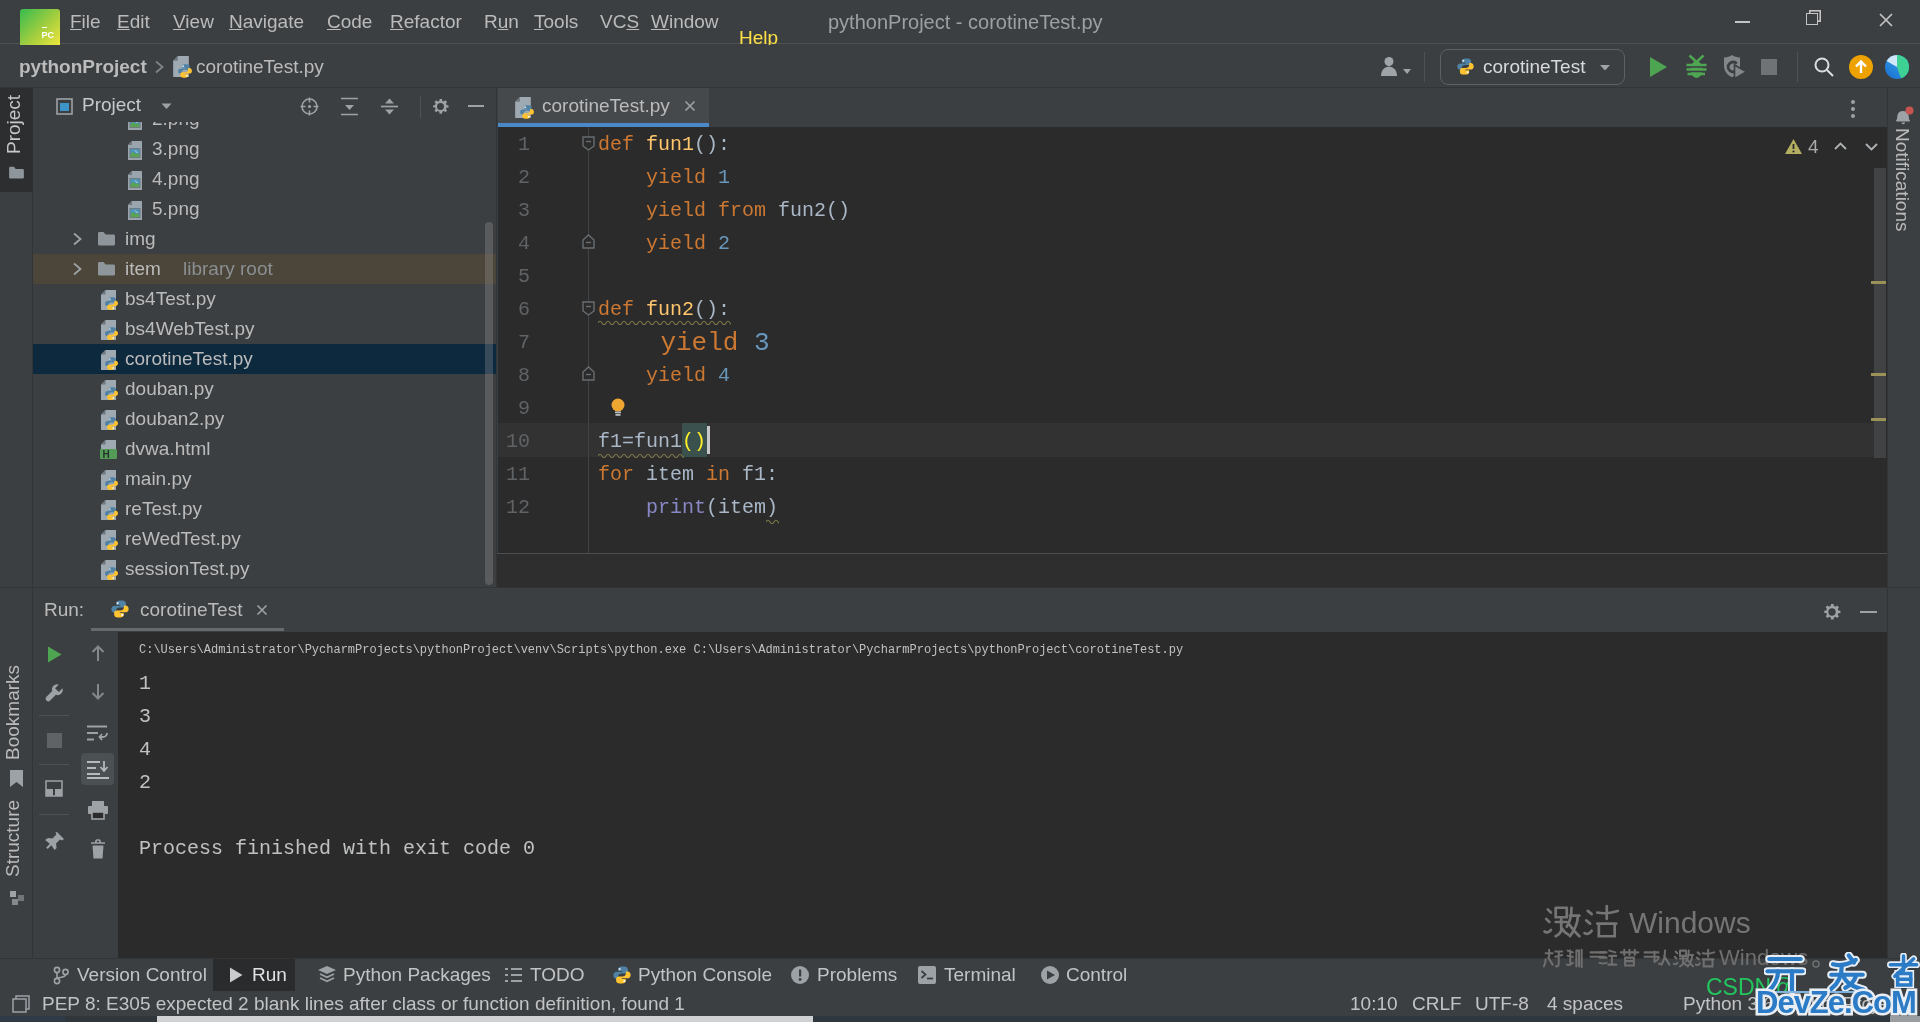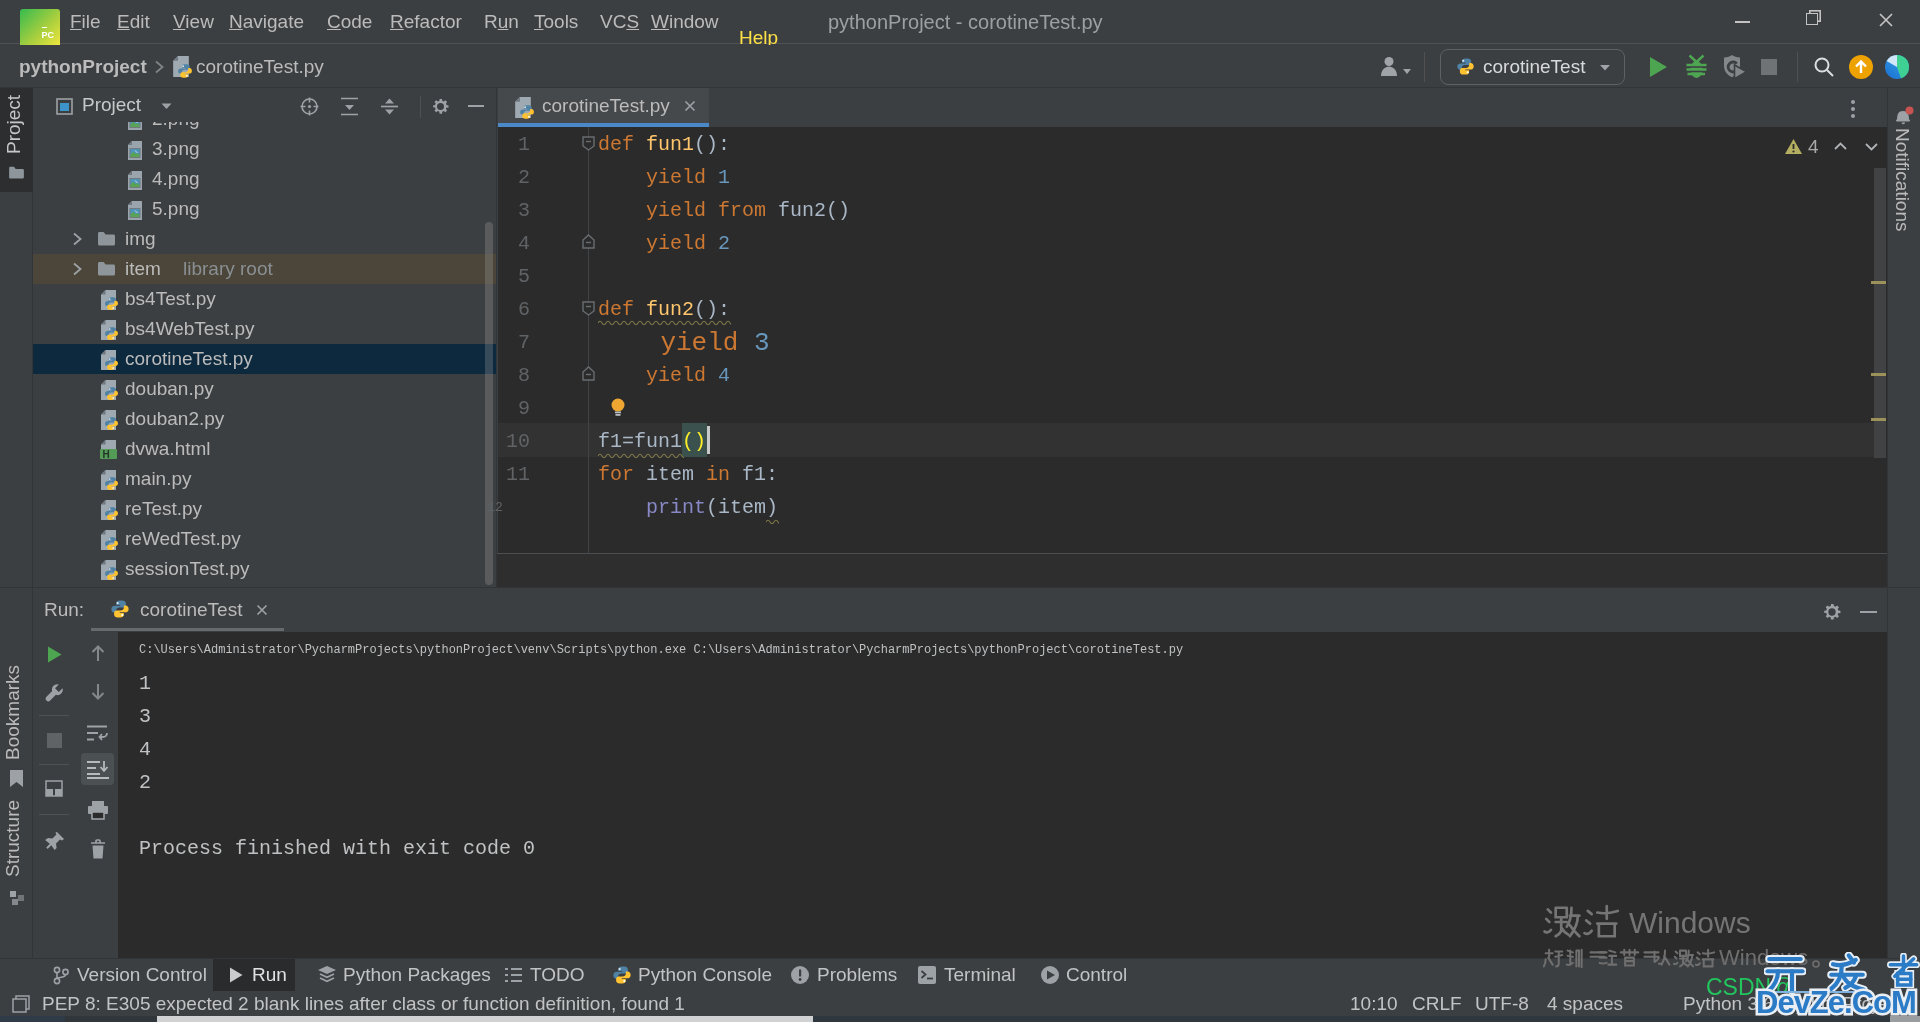--- a/index.html
+++ b/index.html
@@ -463,21 +463,21 @@
 <div class="ab" style="left:460px;top:160px;width:70px;height:33px;line-height:33px;text-align:right;color:#606366;font-size:20px"><span class="mono" style="font-family:'Liberation Mono'">2</span></div>
 <div class="ab" style="left:460px;top:193px;width:70px;height:33px;line-height:33px;text-align:right;color:#606366;font-size:20px"><span class="mono" style="font-family:'Liberation Mono'">3</span></div>
 <div class="ab" style="left:460px;top:226px;width:70px;height:33px;line-height:33px;text-align:right;color:#606366;font-size:20px"><span class="mono" style="font-family:'Liberation Mono'">4</span></div>
 <div class="ab" style="left:460px;top:259px;width:70px;height:33px;line-height:33px;text-align:right;color:#606366;font-size:20px"><span class="mono" style="font-family:'Liberation Mono'">5</span></div>
 <div class="ab" style="left:460px;top:292px;width:70px;height:33px;line-height:33px;text-align:right;color:#606366;font-size:20px"><span class="mono" style="font-family:'Liberation Mono'">6</span></div>
 <div class="ab" style="left:460px;top:325px;width:70px;height:33px;line-height:33px;text-align:right;color:#606366;font-size:20px"><span class="mono" style="font-family:'Liberation Mono'">7</span></div>
 <div class="ab" style="left:460px;top:358px;width:70px;height:33px;line-height:33px;text-align:right;color:#606366;font-size:20px"><span class="mono" style="font-family:'Liberation Mono'">8</span></div>
 <div class="ab" style="left:460px;top:391px;width:70px;height:33px;line-height:33px;text-align:right;color:#606366;font-size:20px"><span class="mono" style="font-family:'Liberation Mono'">9</span></div>
 <div class="ab" style="left:460px;top:424px;width:70px;height:33px;line-height:33px;text-align:right;color:#606366;font-size:20px"><span class="mono" style="font-family:'Liberation Mono'">10</span></div>
 <div class="ab" style="left:460px;top:457px;width:70px;height:33px;line-height:33px;text-align:right;color:#606366;font-size:20px"><span class="mono" style="font-family:'Liberation Mono'">11</span></div>
-<div class="ab" style="left:460px;top:490px;width:70px;height:33px;line-height:33px;text-align:center;color:#606366;font-size:13px"><span class="mono" style="font-family:'Liberation Mono'">12</span></div>
+<div class="ab" style="left:460px;top:490px;width:70px;height:33px;line-height:33px;text-align:right;color:#606366;font-size:20px"><span class="mono" style="font-family:'Liberation Mono'">12</span></div>
 <div class="ab" style="left:581px;top:135px">
     <svg width="15" height="17" viewBox="0 0 15 17">
       <path d="M2 2 h11 v9 l-5.5 4 L2 11z" fill="#2b2b2b" stroke="#6a6e71" stroke-width="1.4"></path>
       <path d="M5 6.5 h5" stroke="#6a6e71" stroke-width="1.4"></path>
     </svg>
   </div>
 <div class="ab" style="left:581px;top:233px">
     <svg width="15" height="17" viewBox="0 0 15 17">
       <path d="M2 15 V7 L7.5 2 L13 7 v8z" fill="#2b2b2b" stroke="#6a6e71" stroke-width="1.4"></path>
       <path d="M5 9.5 h5" stroke="#6a6e71" stroke-width="1.4"></path>

